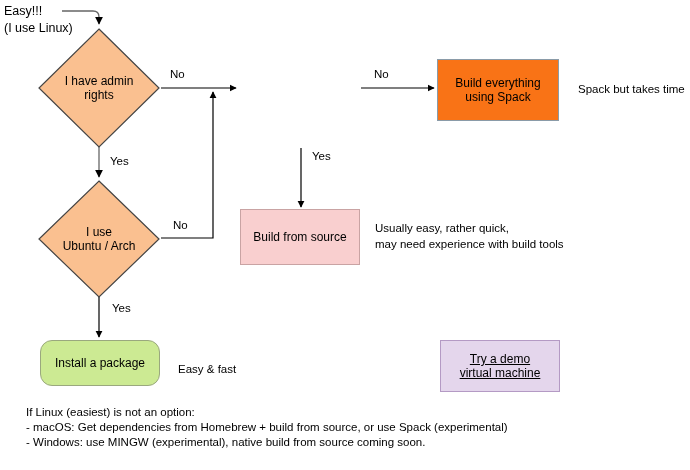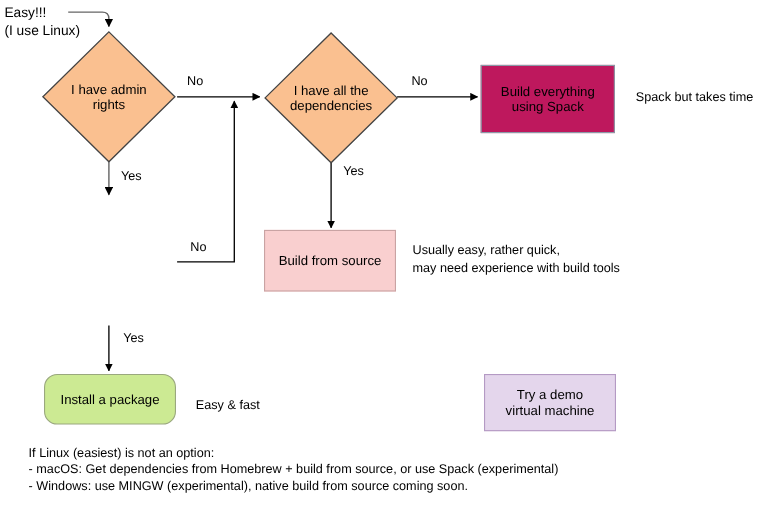--- a/index.html
+++ b/index.html
@@ -54,21 +54,21 @@
   }
   .diamond .dia-label {
     position: relative;
     z-index: 2;
     padding: 0 6px;
   }
 
   .boxnode {
     border: 1px solid #999999;
   }
-  .box-blue   { background: #be185d; border-color: #8a9ba8; }
+  .box-blue   { background: #f97316; border-color: #8a9ba8; }
   .box-pink   { background: #f9cfcf; border-color: #c9a3a3; }
   .box-green  { background: #ccea93; border-color: #9aa87e; }
   .box-purple { background: #e4d6ec; border-color: #b49ac4; }
   .edgelabel {
     position: absolute;
     font-size: 11.5px;
     line-height: 13px;
     background: transparent;
     color: #000000;
     white-space: nowrap;
@@ -131,33 +131,33 @@
     </svg>
     <div class="dia-label">
       <div>I have admin</div>
       <div>rights</div>
     </div>
   </div>
 
   <div class="edgelabel" style="left:170px; top:68px;">No</div>
   <div class="edgelabel" style="left:110px; top:155px;">Yes</div>
 
+  <div class="node diamond" style="left:38px; top:180px; width:122px; height:118px;">
+    <svg class="dia-shape" viewBox="0 0 122 118" preserveAspectRatio="none">
+      <polygon points="61,1 121,59 61,117 1,59" fill="#fac090" stroke="#444444" stroke-width="1.2"></polygon>
+    </svg>
+    <div class="dia-label">
+      <div>I use</div>
+      <div>Ubuntu / Arch</div>
+    </div>
+  </div>
 
   <div class="edgelabel" style="left:173px; top:219px;">No</div>
   <div class="edgelabel" style="left:112px; top:302px;">Yes</div>
 
-  <div class="node diamond" style="left:240px; top:29px; width:122px; height:120px;">
-    <svg class="dia-shape" viewBox="0 0 122 120" preserveAspectRatio="none">
-      <polygon points="61,1 121,60 61,119 1,60" fill="#fac090" stroke="#444444" stroke-width="1.2"></polygon>
-    </svg>
-    <div class="dia-label">
-      <div>I have all the</div>
-      <div>dependencies</div>
-    </div>
-  </div>
 
   <div class="edgelabel" style="left:374px; top:68px;">No</div>
   <div class="edgelabel" style="left:312px; top:150px;">Yes</div>
 
   <div class="node boxnode box-blue" style="left:437px; top:59px; width:122px; height:62px;">
     <div>
       <div>Build everything</div>
       <div>using Spack</div>
     </div>
   </div>
@@ -171,21 +171,21 @@
   <div class="notetext" style="left:375px; top:221px;">Usually easy, rather quick,</div>
   <div class="notetext" style="left:375px; top:237px;">may need experience with build tools</div>
 
   <div class="node boxnode box-green" style="left:40px; top:340px; width:120px; height:46px;border-radius:12px;">
     <div>
       <div>Install a package</div>
     </div>
   </div>
   <div class="notetext" style="left:178px; top:362px;">Easy &amp; fast</div>
 
-  <div class="node boxnode box-purple" style="left:440px; top:340px; width:120px; height:52px;">
+  <div class="node boxnode box-purple" style="left:440px; top:340px; width:120px; height:52px;text-decoration:underline;">
     <div>
       <div>Try a demo</div>
       <div>virtual machine</div>
     </div>
   </div>
 
   <div class="footer" style="left:26px; top:405px;">If Linux (easiest) is not an option:</div>
   <div class="footer" style="left:26px; top:420px;">- macOS: Get dependencies from Homebrew + build from source, or use Spack (experimental)</div>
   <div class="footer" style="left:26px; top:435px;">- Windows: use MINGW (experimental), native build from source coming soon.</div>
 

